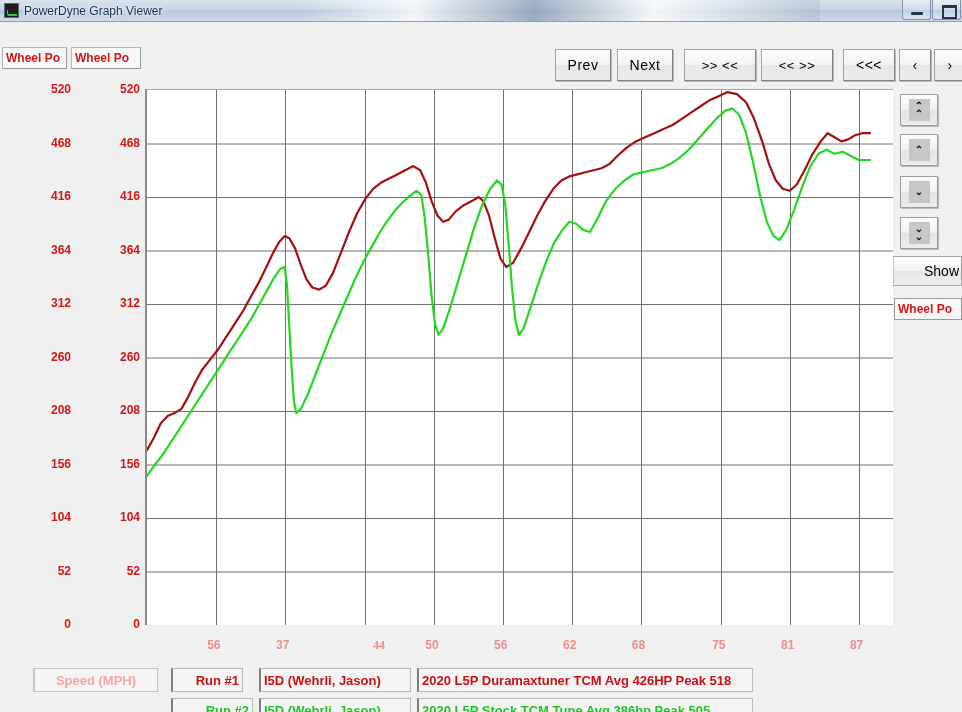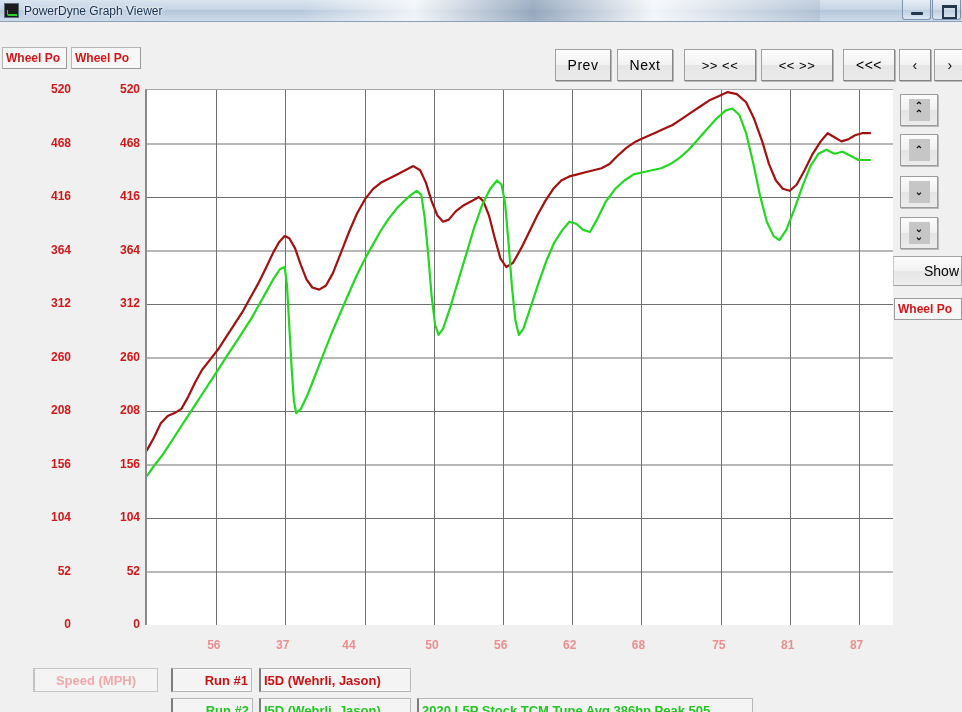--- a/index.html
+++ b/index.html
@@ -259,21 +259,21 @@
       <div class="ytick" style="right: 822px; top: 403px;">208</div>
       <div class="ytick" style="right: 822px; top: 456.5px;">156</div>
       <div class="ytick" style="right: 822px; top: 510px;">104</div>
       <div class="ytick" style="right: 822px; top: 563.5px;">52</div>
       <div class="ytick" style="right: 822px; top: 617px;">0</div>
     </div>
   <div id="xticks">
       <div class="xtick" style="left: 125px; top: 638px; width: 40px; margin-top: 29px;">25</div>
       <div class="xtick" style="left: 193.862px; top: 638px; width: 40px;">56</div>
       <div class="xtick" style="left: 262.723px; top: 638px; width: 40px;">37</div>
-      <div class="xtick" style="left: 329px; top: 638px; width: 40px;">44</div>
+      <div class="xtick" style="left: 359px; top: 638px; width: 40px; font-family: Liberation Serif, serif;">44</div>
       <div class="xtick" style="left: 411.923px; top: 638px; width: 40px;">50</div>
       <div class="xtick" style="left: 480.785px; top: 638px; width: 40px;">56</div>
       <div class="xtick" style="left: 549.646px; top: 638px; width: 40px;">62</div>
       <div class="xtick" style="left: 618.508px; top: 638px; width: 40px;">68</div>
       <div class="xtick" style="left: 698.846px; top: 638px; width: 40px;">75</div>
       <div class="xtick" style="left: 767.708px; top: 638px; width: 40px; text-align: center;">81</div>
       <div class="xtick" style="left: 836.569px; top: 638px; width: 40px;">87</div>
     </div>
 
   <div class="plot-wrap">
@@ -324,21 +324,22 @@
         <span>⌄</span>
           <span>⌄</span>
       </div>
     </div>
     <div class="showbtn">Show</div>
     <div class="rlabel">Wheel Po</div>
   </div>
 
   <div class="legendbox ghost" style="left:10px; top:668px; width:125px;">Speed (MPH)</div>
 
-  <div class="legendbox ralign red" style="left:148px; top:668px; width:81px;">Run #1</div>
+  <div class="legendbox ralign red" style="left:148px; top:668px; width:72px;">Run #1</div>
   <div class="legendbox red" style="left:236px; top:668px; width:152px;">I5D (Wehrli, Jason)</div>
+  <div class="legendbox red" style="left:394px; top:668px; width:336px;">2020 L5P Duramaxtuner TCM Avg 426HP Peak 518</div>
 
   <div class="legendbox ralign green" style="left:148px; top:698px; width:82px;">Run #2</div>
   <div class="legendbox green" style="left:236px; top:698px; width:152px;">I5D (Wehrli, Jason)</div>
   <div class="legendbox green" style="left:394px; top:698px; width:336px;">2020 L5P Stock TCM Tune Avg 386hp Peak 505</div>
 
 
 </div>
 
 </body></html>

